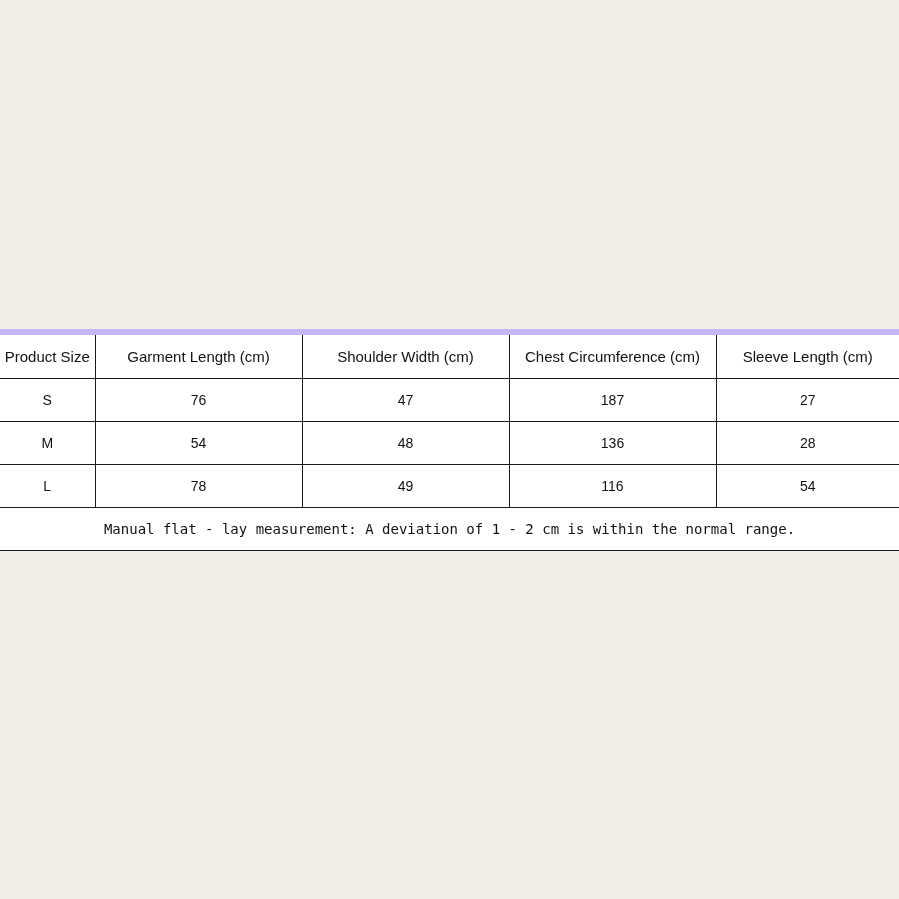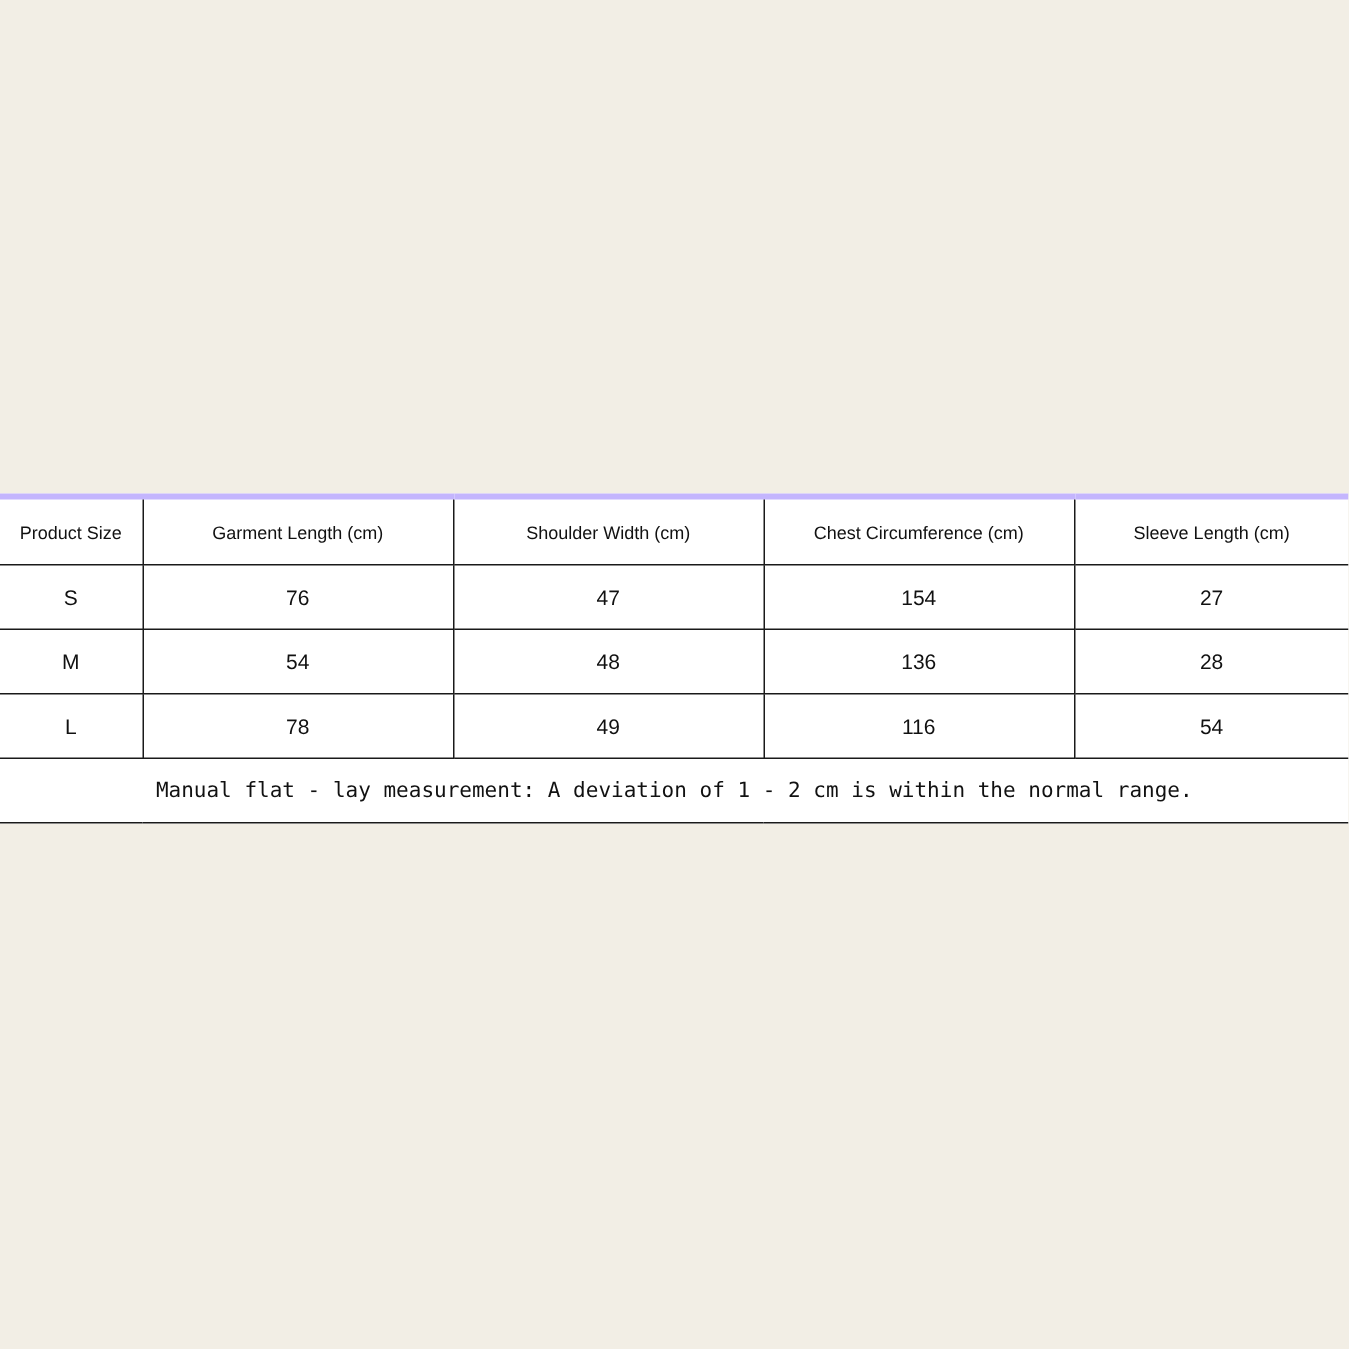--- a/index.html
+++ b/index.html
@@ -46,22 +46,22 @@
     color: #111111;
     font-weight: normal;
     background: #ffffff;
   }
   table.size-table tr th:last-child,
   table.size-table tr td:last-child {
     border-right: none;
   }
   table.size-table thead th {
     height: 41px;
-    font-size: 12px;
-    border-top: 4px solid #c4b5fd;
+    font-size: 15px;
+    border-top: 6px solid #c4b5fd;
   }
   table.size-table tbody td {
     height: 40px;
     font-size: 14px;
   }
   .note-row td {
     border-right: none !important;
     border-bottom: 1px solid #1a1a1a;
     height: 38px;
     font-family: "DejaVu Sans Mono", monospace;
@@ -90,21 +90,21 @@
           <th>Shoulder Width (cm)</th>
           <th>Chest Circumference (cm)</th>
           <th>Sleeve Length (cm)</th>
         </tr>
       </thead>
       <tbody>
         <tr>
           <td>S</td>
           <td>76</td>
           <td>47</td>
-          <td>154</td>
+          <td>187</td>
           <td>27</td>
         </tr>
         <tr>
           <td>M</td>
           <td>54</td>
           <td>48</td>
           <td>136</td>
           <td>28</td>
         </tr>
         <tr>

